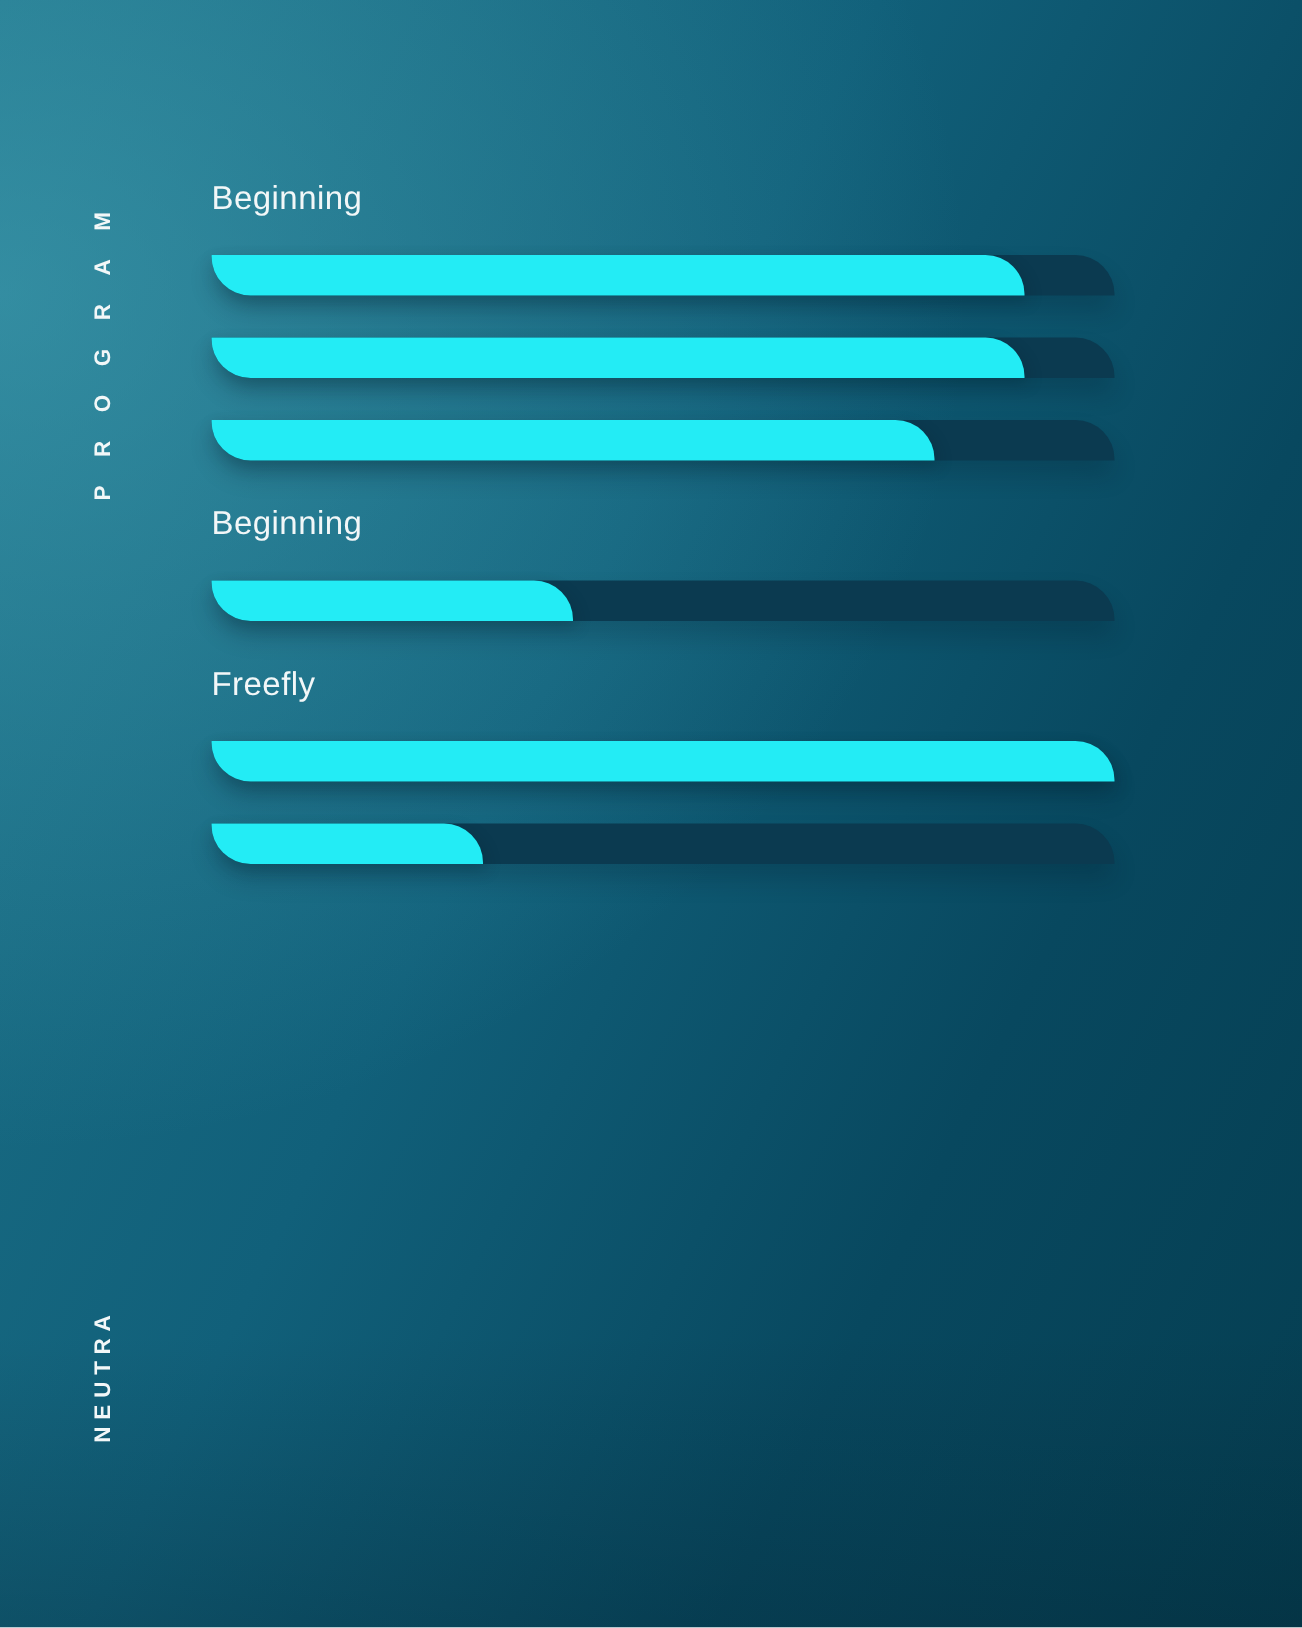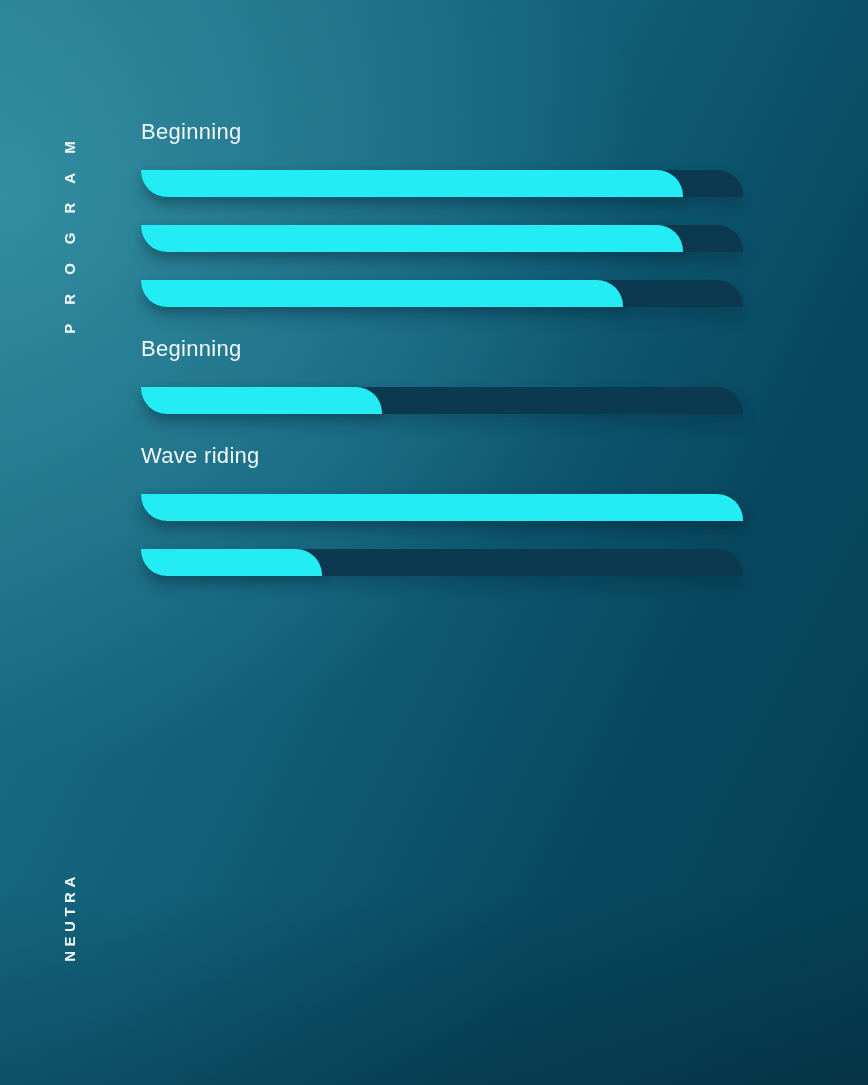--- a/index.html
+++ b/index.html
@@ -94,21 +94,21 @@
         <div class="bar-fill" style="width: 80%;"></div>
       </div>
     </div>
       <div class="row">
       <div class="row-label">Beginning</div>
       <div class="bar-track">
         <div class="bar-fill" style="width: 40%;"></div>
       </div>
     </div>
       <div class="row">
-      <div class="row-label">Wave riding</div>
+      <div class="row-label">Freefly</div>
       <div class="bar-track">
         <div class="bar-fill" style="width: 100%;"></div>
       </div>
     </div>
       <div class="row">
       <div class="bar-track">
         <div class="bar-fill" style="width: 30%;"></div>
       </div>
     </div>
     </div>

